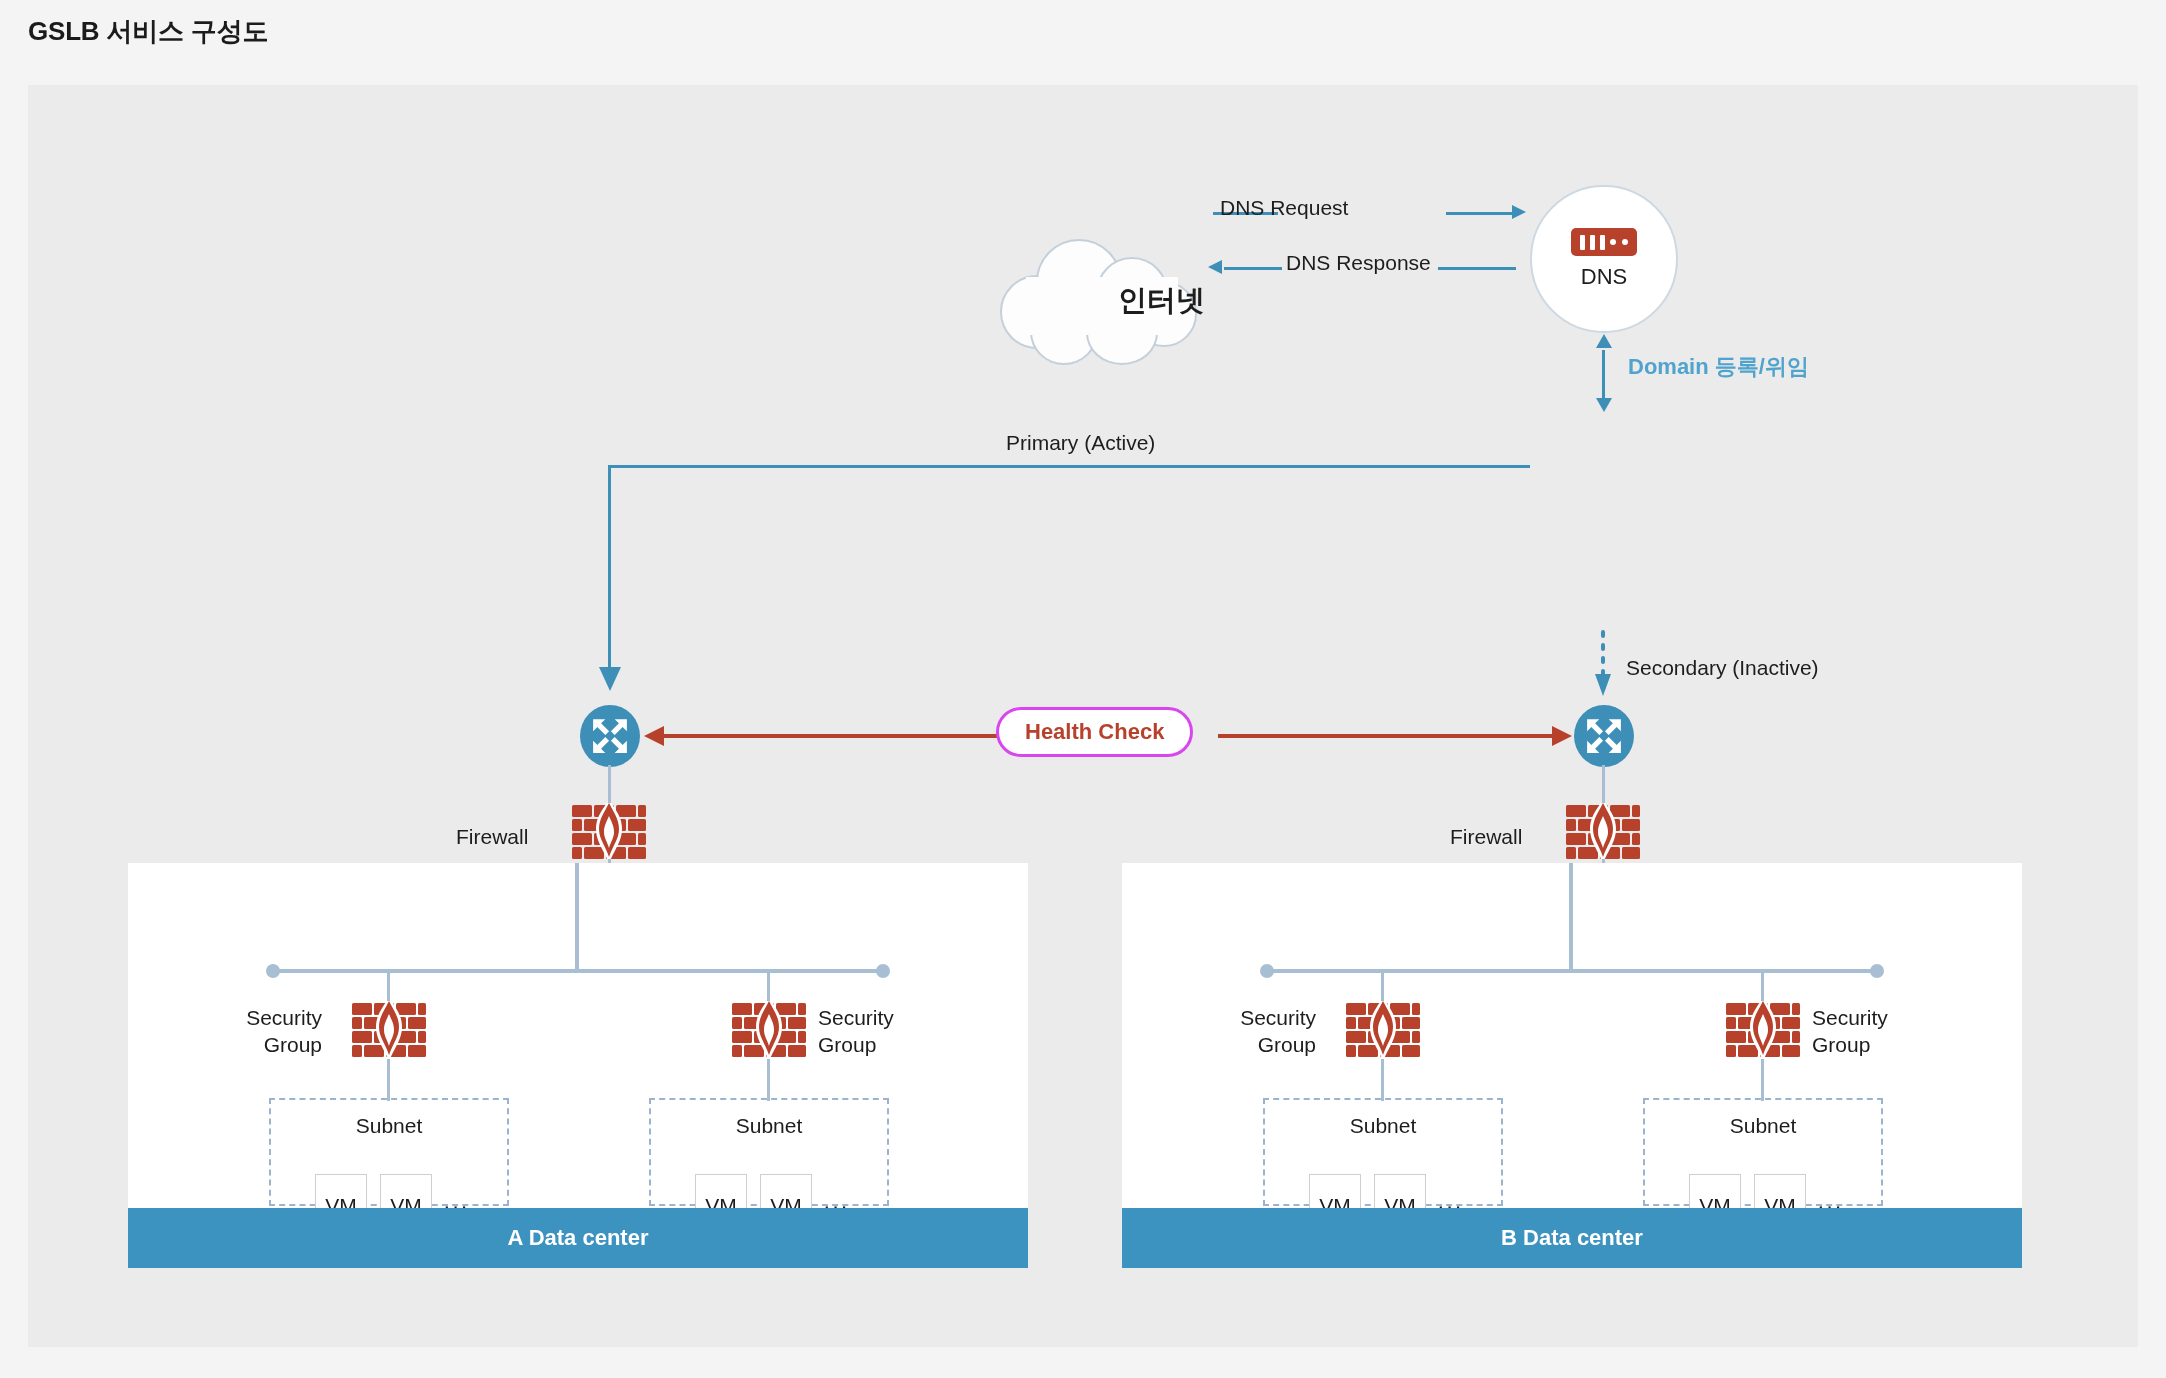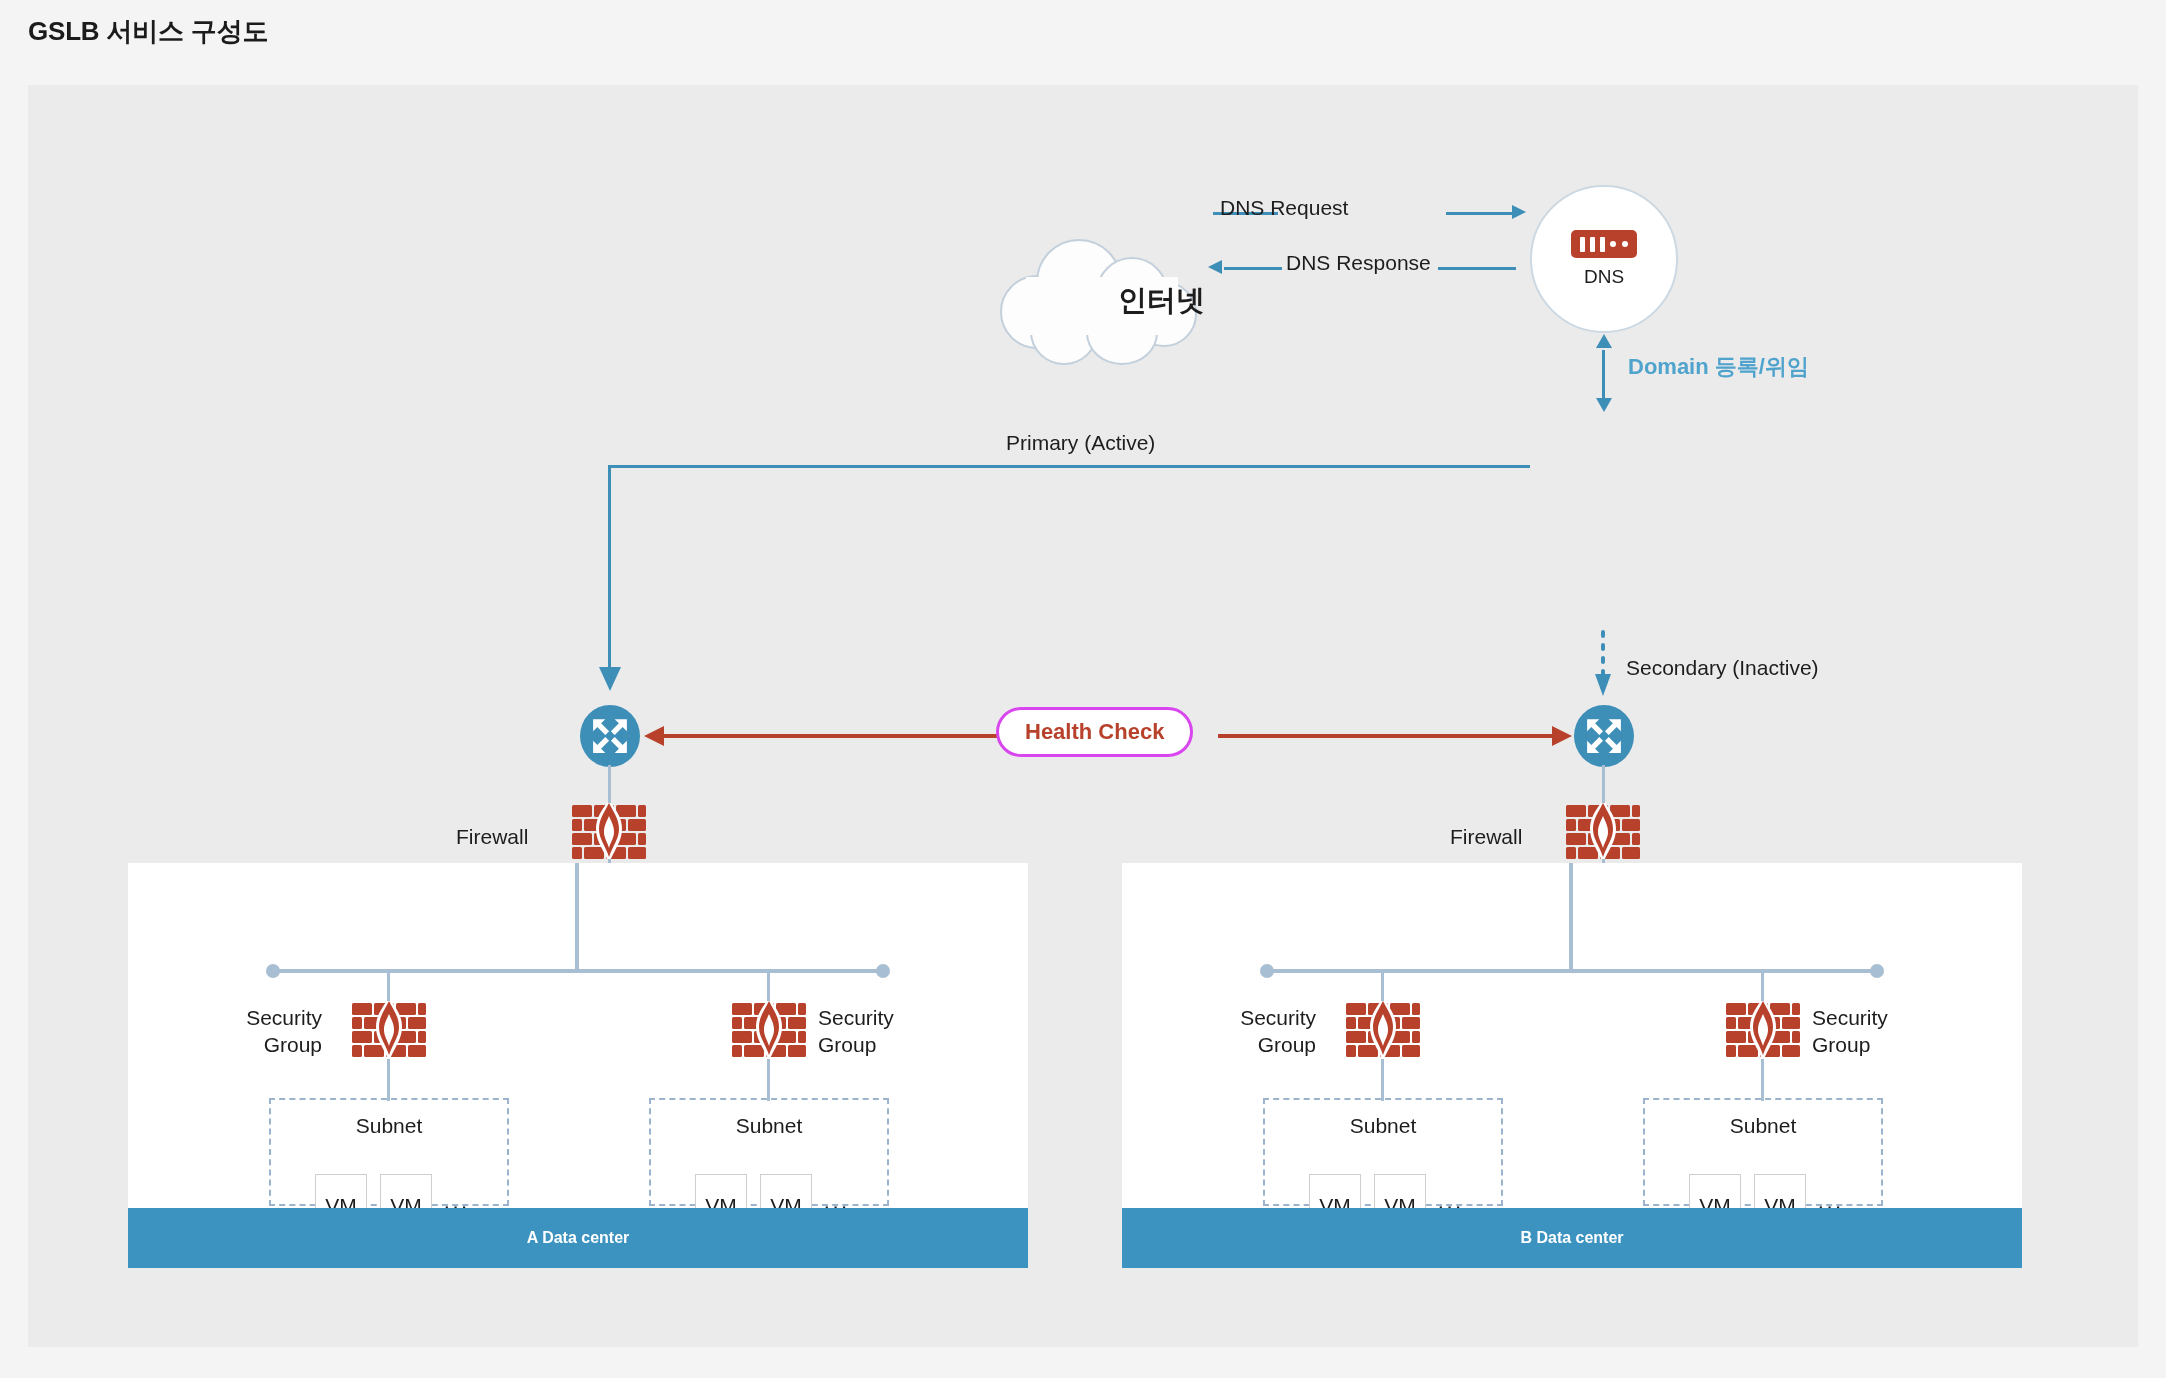--- a/index.html
+++ b/index.html
@@ -42,21 +42,21 @@
   }
 
   
   .circle-node {
     position: absolute; width: 148px; height: 148px;
     border-radius: 50%; background: #ffffff;
     border: 2px solid #ccd8e2;
     display: flex; flex-direction: column;
     align-items: center; justify-content: center;
   }
-  .circle-label { font-size: 19px; color: #1d1d1d; margin-top: 8px; }
+  .circle-label { font-size: 22px; color: #1d1d1d; margin-top: 8px; }
 
   .dns-glyph {
     width: 66px; height: 28px; background: #b8412c; border-radius: 5px;
     display: flex; align-items: center; padding: 0 9px; gap: 5px;
   }
   .dns-bar { width: 5px; height: 15px; background: #fff; border-radius: 1px; }
   .dns-dots { margin-left: auto; display: flex; gap: 6px; }
   .dns-dot { width: 6px; height: 6px; background: #fff; border-radius: 50%; }
 
   .gslb-glyph { width: 62px; height: 62px; }
@@ -95,21 +95,21 @@
 
   
   .dc {
     position: absolute; width: 900px; height: 405px;
     background: #ffffff;
     padding-left: 36px;
   }
   .dc-banner {
     position: absolute; left: 0; bottom: 0; width: 100%; height: 60px;
     background: #3d93c0; color: #ffffff;
-    font-size: 16px; font-weight: bold;
+    font-size: 22px; font-weight: bold;
     display: flex; align-items: center; justify-content: center;
   }
   .bus { position: absolute; height: 4px; background: #a8bed2; }
   .bus-dot {
     position: absolute; width: 14px; height: 14px; border-radius: 50%;
     background: #a8bed2;
   }
   .sg-label {
     position: absolute; font-size: 21px; color: #1d1d1d;
     line-height: 1.28; text-align: right; white-space: nowrap;

